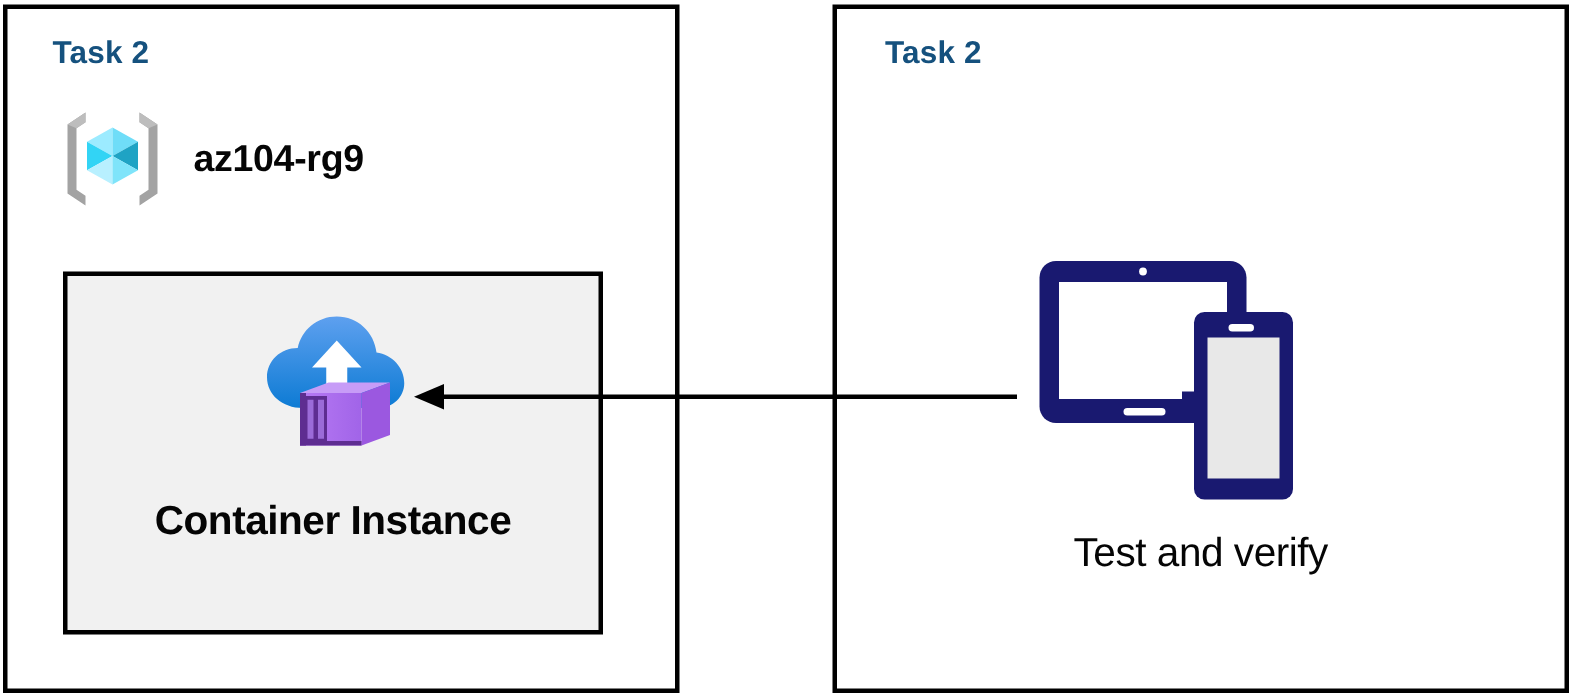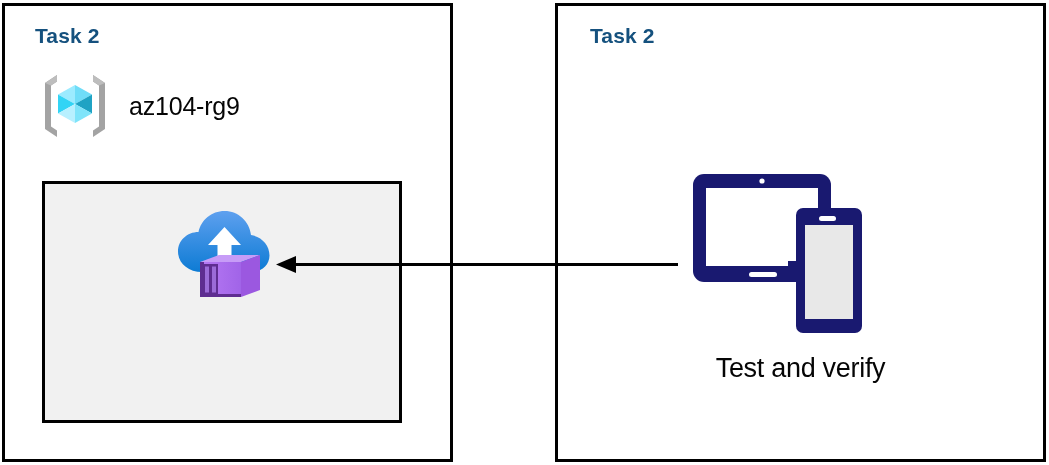--- a/index.html
+++ b/index.html
@@ -62,21 +62,21 @@
     gap: 14px;
   }
   #rg-icon {
     width: 80px;
     height: 80px;
     display: block;
     flex: 0 0 auto;
   }
   #rg-name {
     font-size: 25px;
-    font-weight: normal;
+    font-weight: bold;
     color: #050505;
     white-space: nowrap;
     letter-spacing: -0.2px;
   }
 
   
   #resource-box {
     position: absolute;
     left: 37px;
     top: 175px;
@@ -196,20 +196,21 @@
 
         <path d="M28 58 L69 58 L69 93 L28 93 Z" fill="url(#boxFrontGrad)"></path>
 
         <rect x="30" y="60" width="16" height="31" fill="#5E2D91"></rect>
         <rect x="33" y="62.5" width="4" height="26" fill="#9B6BD8"></rect>
         <rect x="40" y="62.5" width="4" height="26" fill="#9B6BD8"></rect>
 
         <path d="M28 58 L28 93 L32 93 L32 58 Z" fill="#5E2D91"></path>
         <path d="M28 90 L69 90 L69 93 L28 93 Z" fill="#5E2D91"></path>
       </svg>
+      <div id="aci-label">Container Instance</div>
     </div>
 
   </div>
 
   <div class="task-panel" id="panel-task2">
 
     <div class="task-label" id="label-task2">Task 2</div>
 
     <svg id="device-icon" viewBox="0 0 192 170">
 

